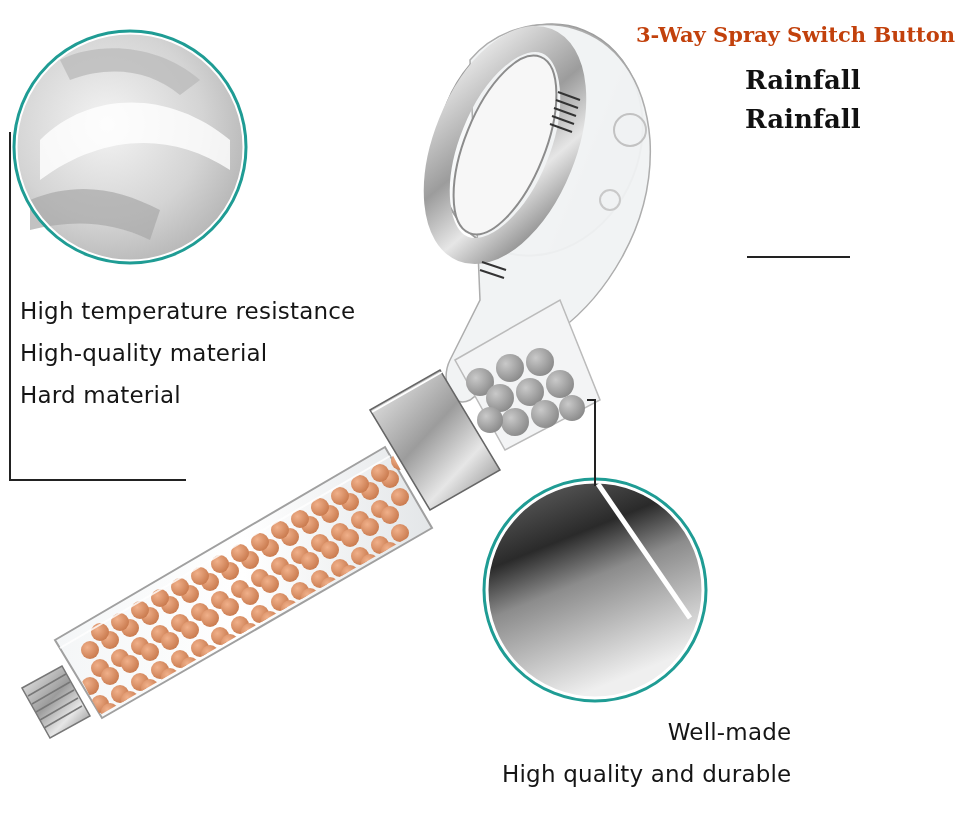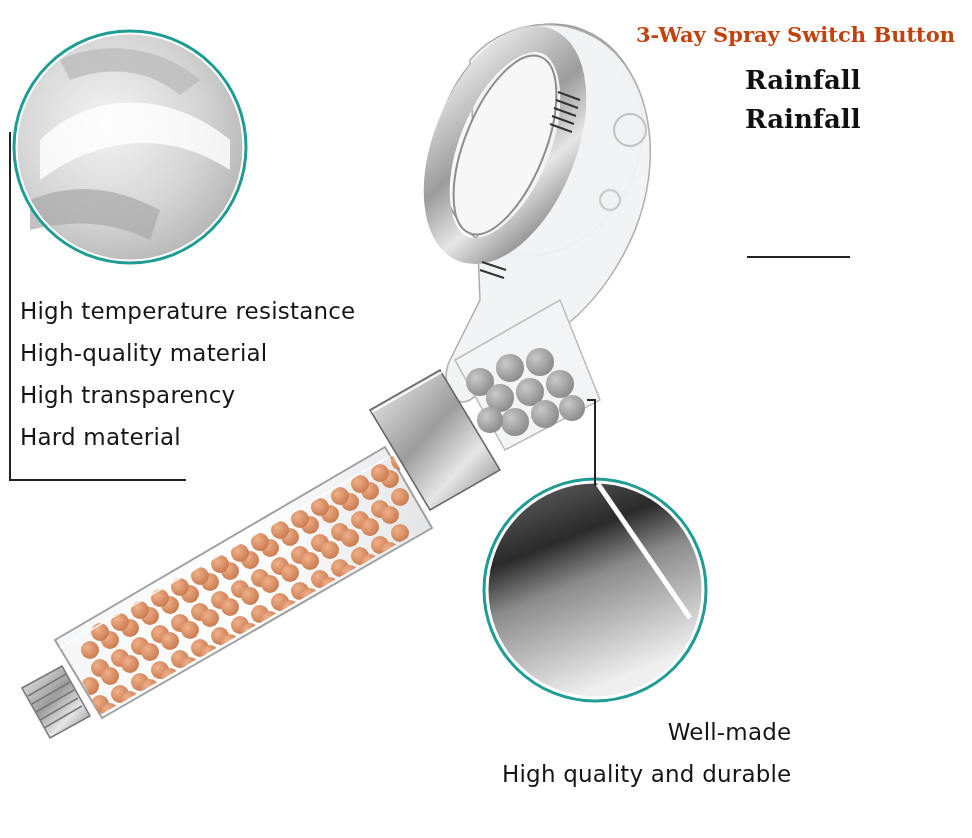--- a/index.html
+++ b/index.html
@@ -154,20 +154,19 @@
 
 <div class="modes-title" style="left:636px;top:22px;">3-Way Spray Switch Button</div>
 <div class="modes" style="left:745px;top:61px;">
   <div>Rainfall</div>
   <div>Rainfall</div>
 </div>
 
 <div class="feat" style="left:20px;top:290px;">
   <div>High temperature resistance</div>
   <div>High-quality material</div>
-  <div>High transparency</div>
   <div>Hard material</div>
 </div>
 
 <div class="feat" style="left:502px;top:711px;text-align:right;">
   <div>Well-made</div>
   <div>High quality and durable</div>
 </div>
 
 </body></html>

